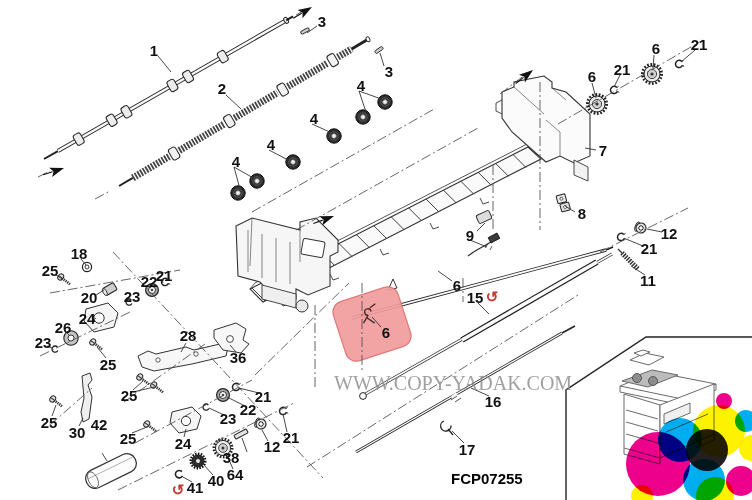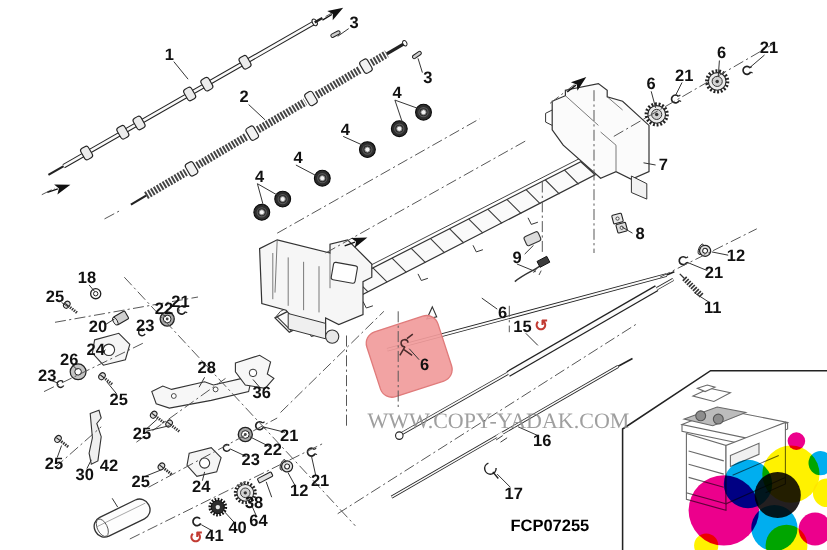--- a/index.html
+++ b/index.html
@@ -6,21 +6,21 @@
   #page{position:relative;width:752px;height:500px;background:#ffffff;overflow:hidden;
         font-family:"Liberation Sans",sans-serif;}
   .abs{position:absolute;}
   .co{position:absolute;transform:translate(-50%,-50%);font-weight:bold;font-size:15px;
       color:#111;line-height:1;white-space:nowrap;}
   .rot{position:absolute;transform:translate(-50%,-50%);color:#C23B33;font-weight:bold;
        font-size:15px;line-height:1;}
   .wm{position:absolute;left:334px;top:372px;width:214px;text-align:center;
       font-family:"Liberation Serif",serif;font-size:20px;color:#8f8f8f;opacity:.85;
       white-space:nowrap;z-index:6;}
-  .code{position:absolute;left:464px;top:470px;font-weight:bold;font-size:15px;color:#000;}
+  .code{position:absolute;left:451px;top:470px;font-weight:bold;font-size:15px;color:#000;}
   #logo{position:absolute;left:560px;top:330px;width:192px;height:170px;isolation:isolate;}
   .dot{position:absolute;border-radius:50%;mix-blend-mode:multiply;}
   .c-c{background:#00AEEF;} .c-m{background:#EC008C;} .c-y{background:#FFF200;}
   .c-k{background:#231F20;}
 </style>
 </head>
 <body>
 
 <div id="page">
 

